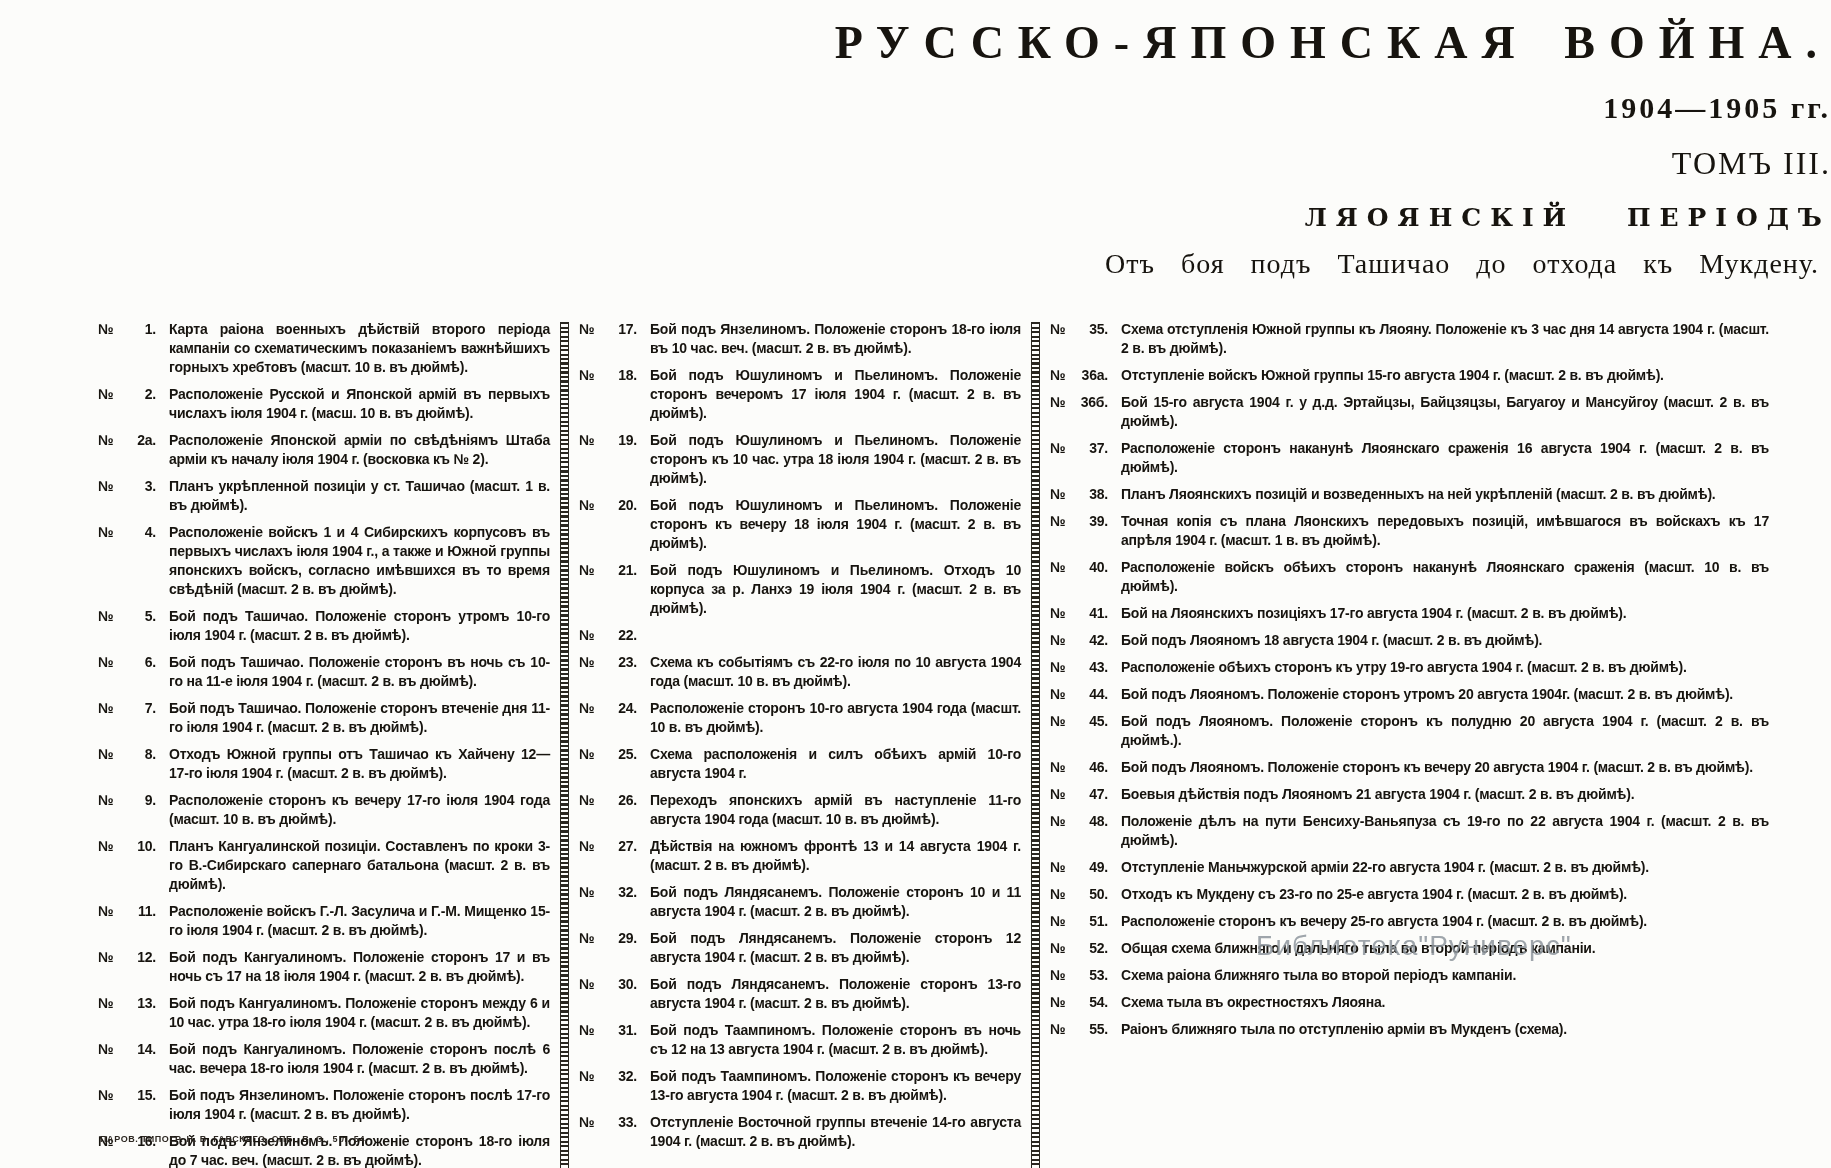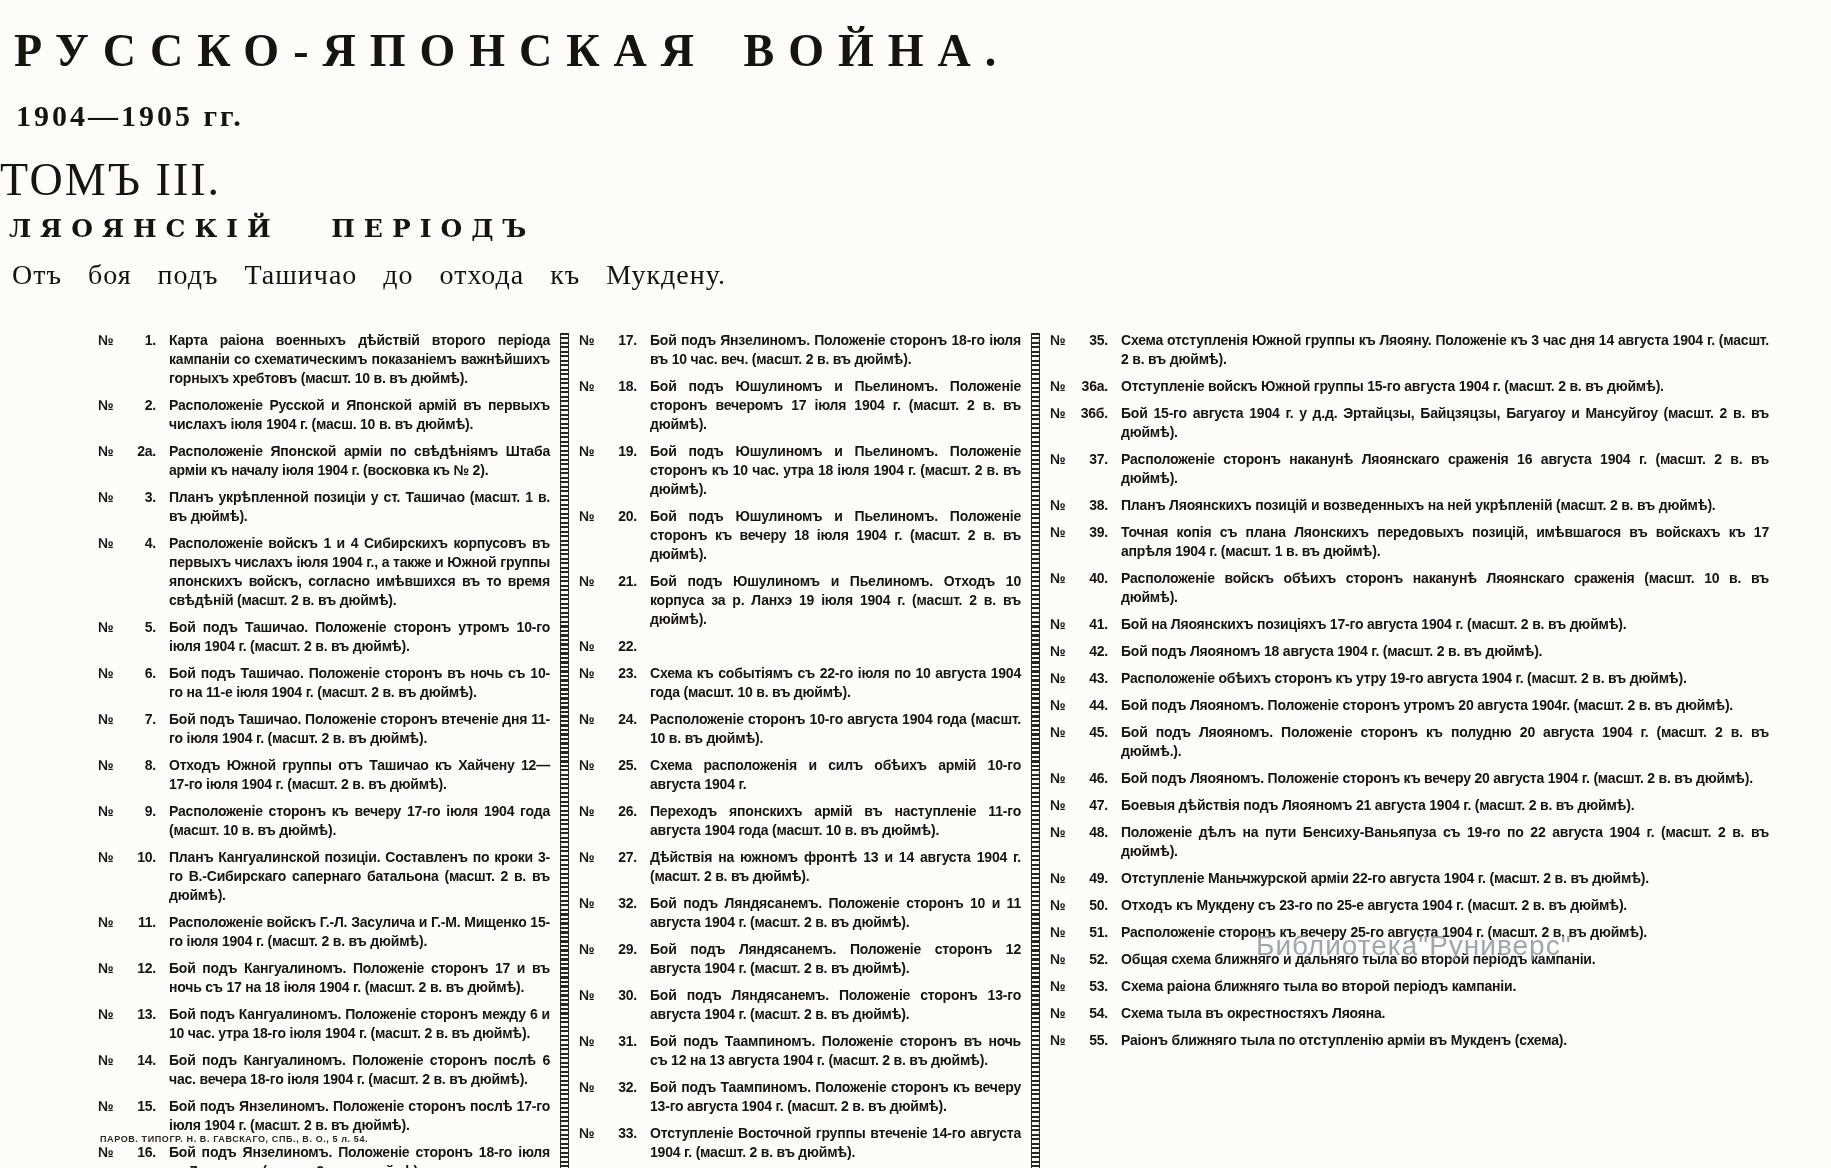--- a/index.html
+++ b/index.html
@@ -5,33 +5,33 @@
   html,body{margin:0;padding:0;}
   body{
     width:1831px;height:1168px;overflow:hidden;
     background:#fcfcfa;color:#17140f;
     font-family:"Liberation Sans",sans-serif;
     position:relative;
   }
   .page{width:1831px;height:1168px;position:relative;}
 
   
-  header{ text-align:left; padding-top:24px; }
+  header{ text-align:right; padding-top:16px; }
   .title{
     font-family:"Liberation Serif",serif; font-weight:700;
     font-size:46px; letter-spacing:14px; word-spacing:10px;
     white-space:nowrap; margin:0 0 22px 0; padding-left:14px;
   }
   .years{
     font-family:"Liberation Serif",serif; font-weight:700;
     font-size:30px; letter-spacing:3px; margin:0 0 20px 16px;
   }
   .volume{
     font-family:"Liberation Serif",serif; font-weight:400;
-    font-size:46px; letter-spacing:2px; margin:0 0 8px 0;
+    font-size:32px; letter-spacing:2px; margin:0 0 21px 0;
   }
   .period{
     font-family:"DejaVu Serif",serif; font-weight:700;
     font-size:25px; letter-spacing:9px; word-spacing:34px;
     margin:0 0 16px 0; padding-left:9px;
   }
   .subtitle{
     font-family:"Liberation Serif",serif; font-weight:400;
     font-size:28px; letter-spacing:1px; word-spacing:18px; margin:12px;
   }

